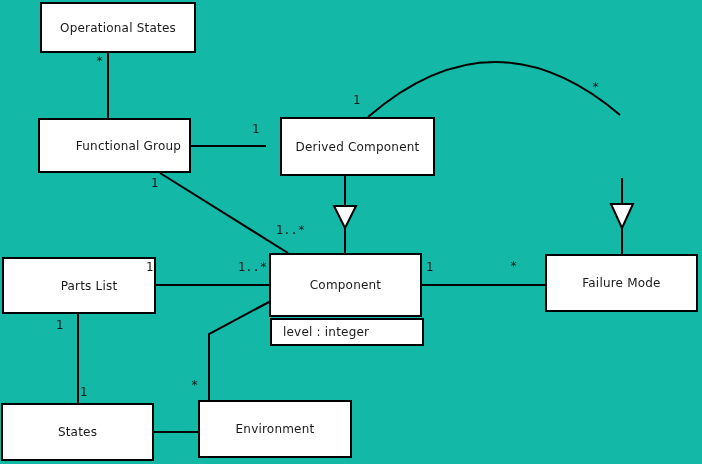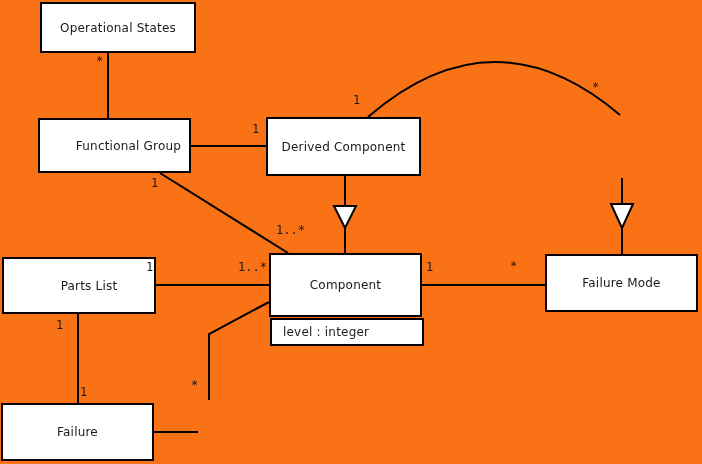--- a/index.html
+++ b/index.html
@@ -5,21 +5,21 @@
 <style>
   html, body {
     margin: 0;
     padding: 0;
     background: #ffffff;
   }
   .canvas {
     position: relative;
     width: 702px;
     height: 464px;
-    background: #f97316;
+    background: #14b8a6;
     overflow: hidden;
     font-family: "DejaVu Sans", sans-serif;
     color: #1a1a1a;
   }
   .connector-layer {
     position: absolute;
     left: 0;
     top: 0;
     width: 702px;
     height: 464px;
@@ -73,44 +73,47 @@
   </svg>
 
   <div class="uml-box" style="left:40px; top:2px; width:156px; height:51px;">
     <span>Operational States</span>
   </div>
 
   <div class="uml-box" style="left:38px; top:118px; width:153px; height:55px;padding-left:28px;">
     <span>Functional Group</span>
   </div>
 
-  <div class="uml-box" style="left:266px; top:117px; width:155px; height:59px;">
+  <div class="uml-box" style="left:280px; top:117px; width:155px; height:59px;">
     <span>Derived Component</span>
   </div>
 
 
   <div class="uml-box" style="left:2px; top:257px; width:154px; height:57px;padding-left:20px;">
     <span>Parts List</span>
   </div>
 
   <div class="uml-box" style="left:269px; top:253px; width:153px; height:64px;align-items:center;">
     <span>Component</span>
   </div>
   <div class="uml-box" style="left:545px; top:254px; width:153px; height:58px;">
     <span>Failure Mode</span>
   </div>
 
   <div class="uml-box attr-compartment" style="left:270px; top:318px; width:154px; height:28px;">
     <span>level : integer</span>
   </div>
 
   <div class="uml-box" style="left:1px; top:403px; width:153px; height:58px;">
-    <span>Failure</span>
+    <span>States</span>
   </div>
 
+  <div class="uml-box" style="left:198px; top:400px; width:154px; height:58px;">
+    <span>Environment</span>
+  </div>
 
   <span class="mult" style="left:96px; top:55px;">*</span>
 
   <span class="mult" style="left:252px; top:123px;">1</span>
 
   <span class="mult" style="left:151px; top:177px;">1</span>
 
   <span class="mult" style="left:276px; top:224px;">1..*</span>
 
   <span class="mult" style="left:353px; top:94px;">1</span>

